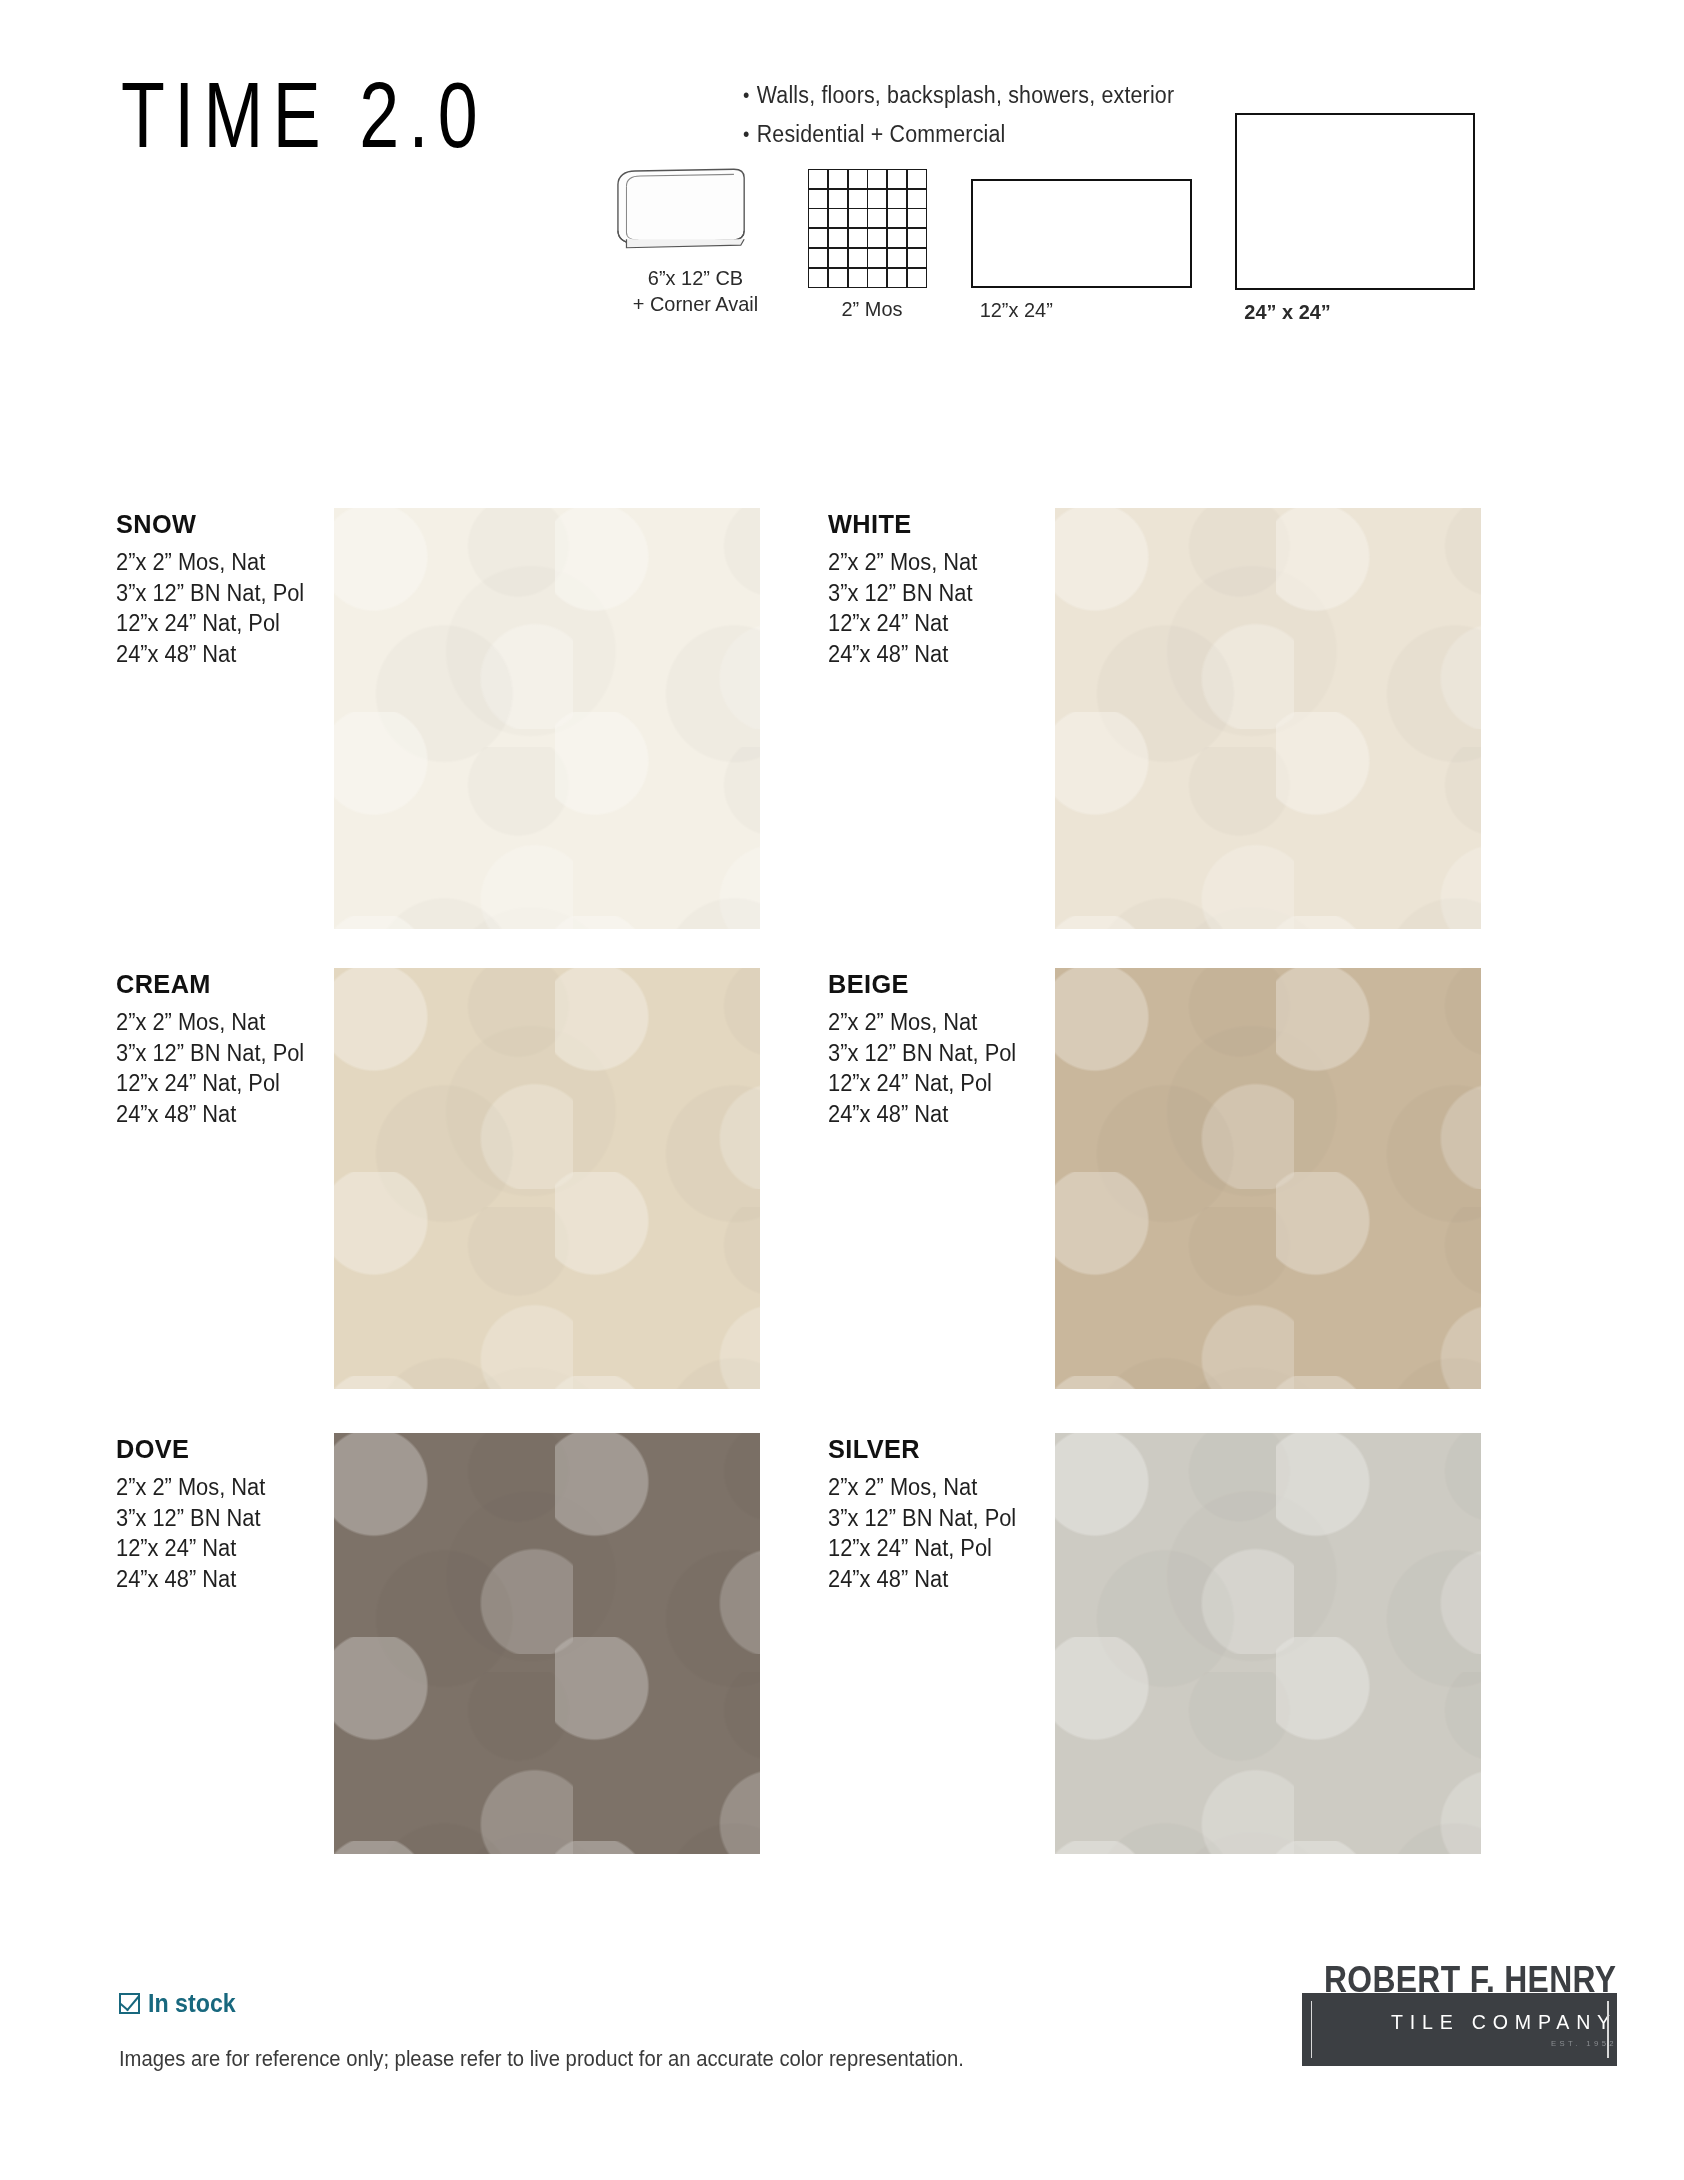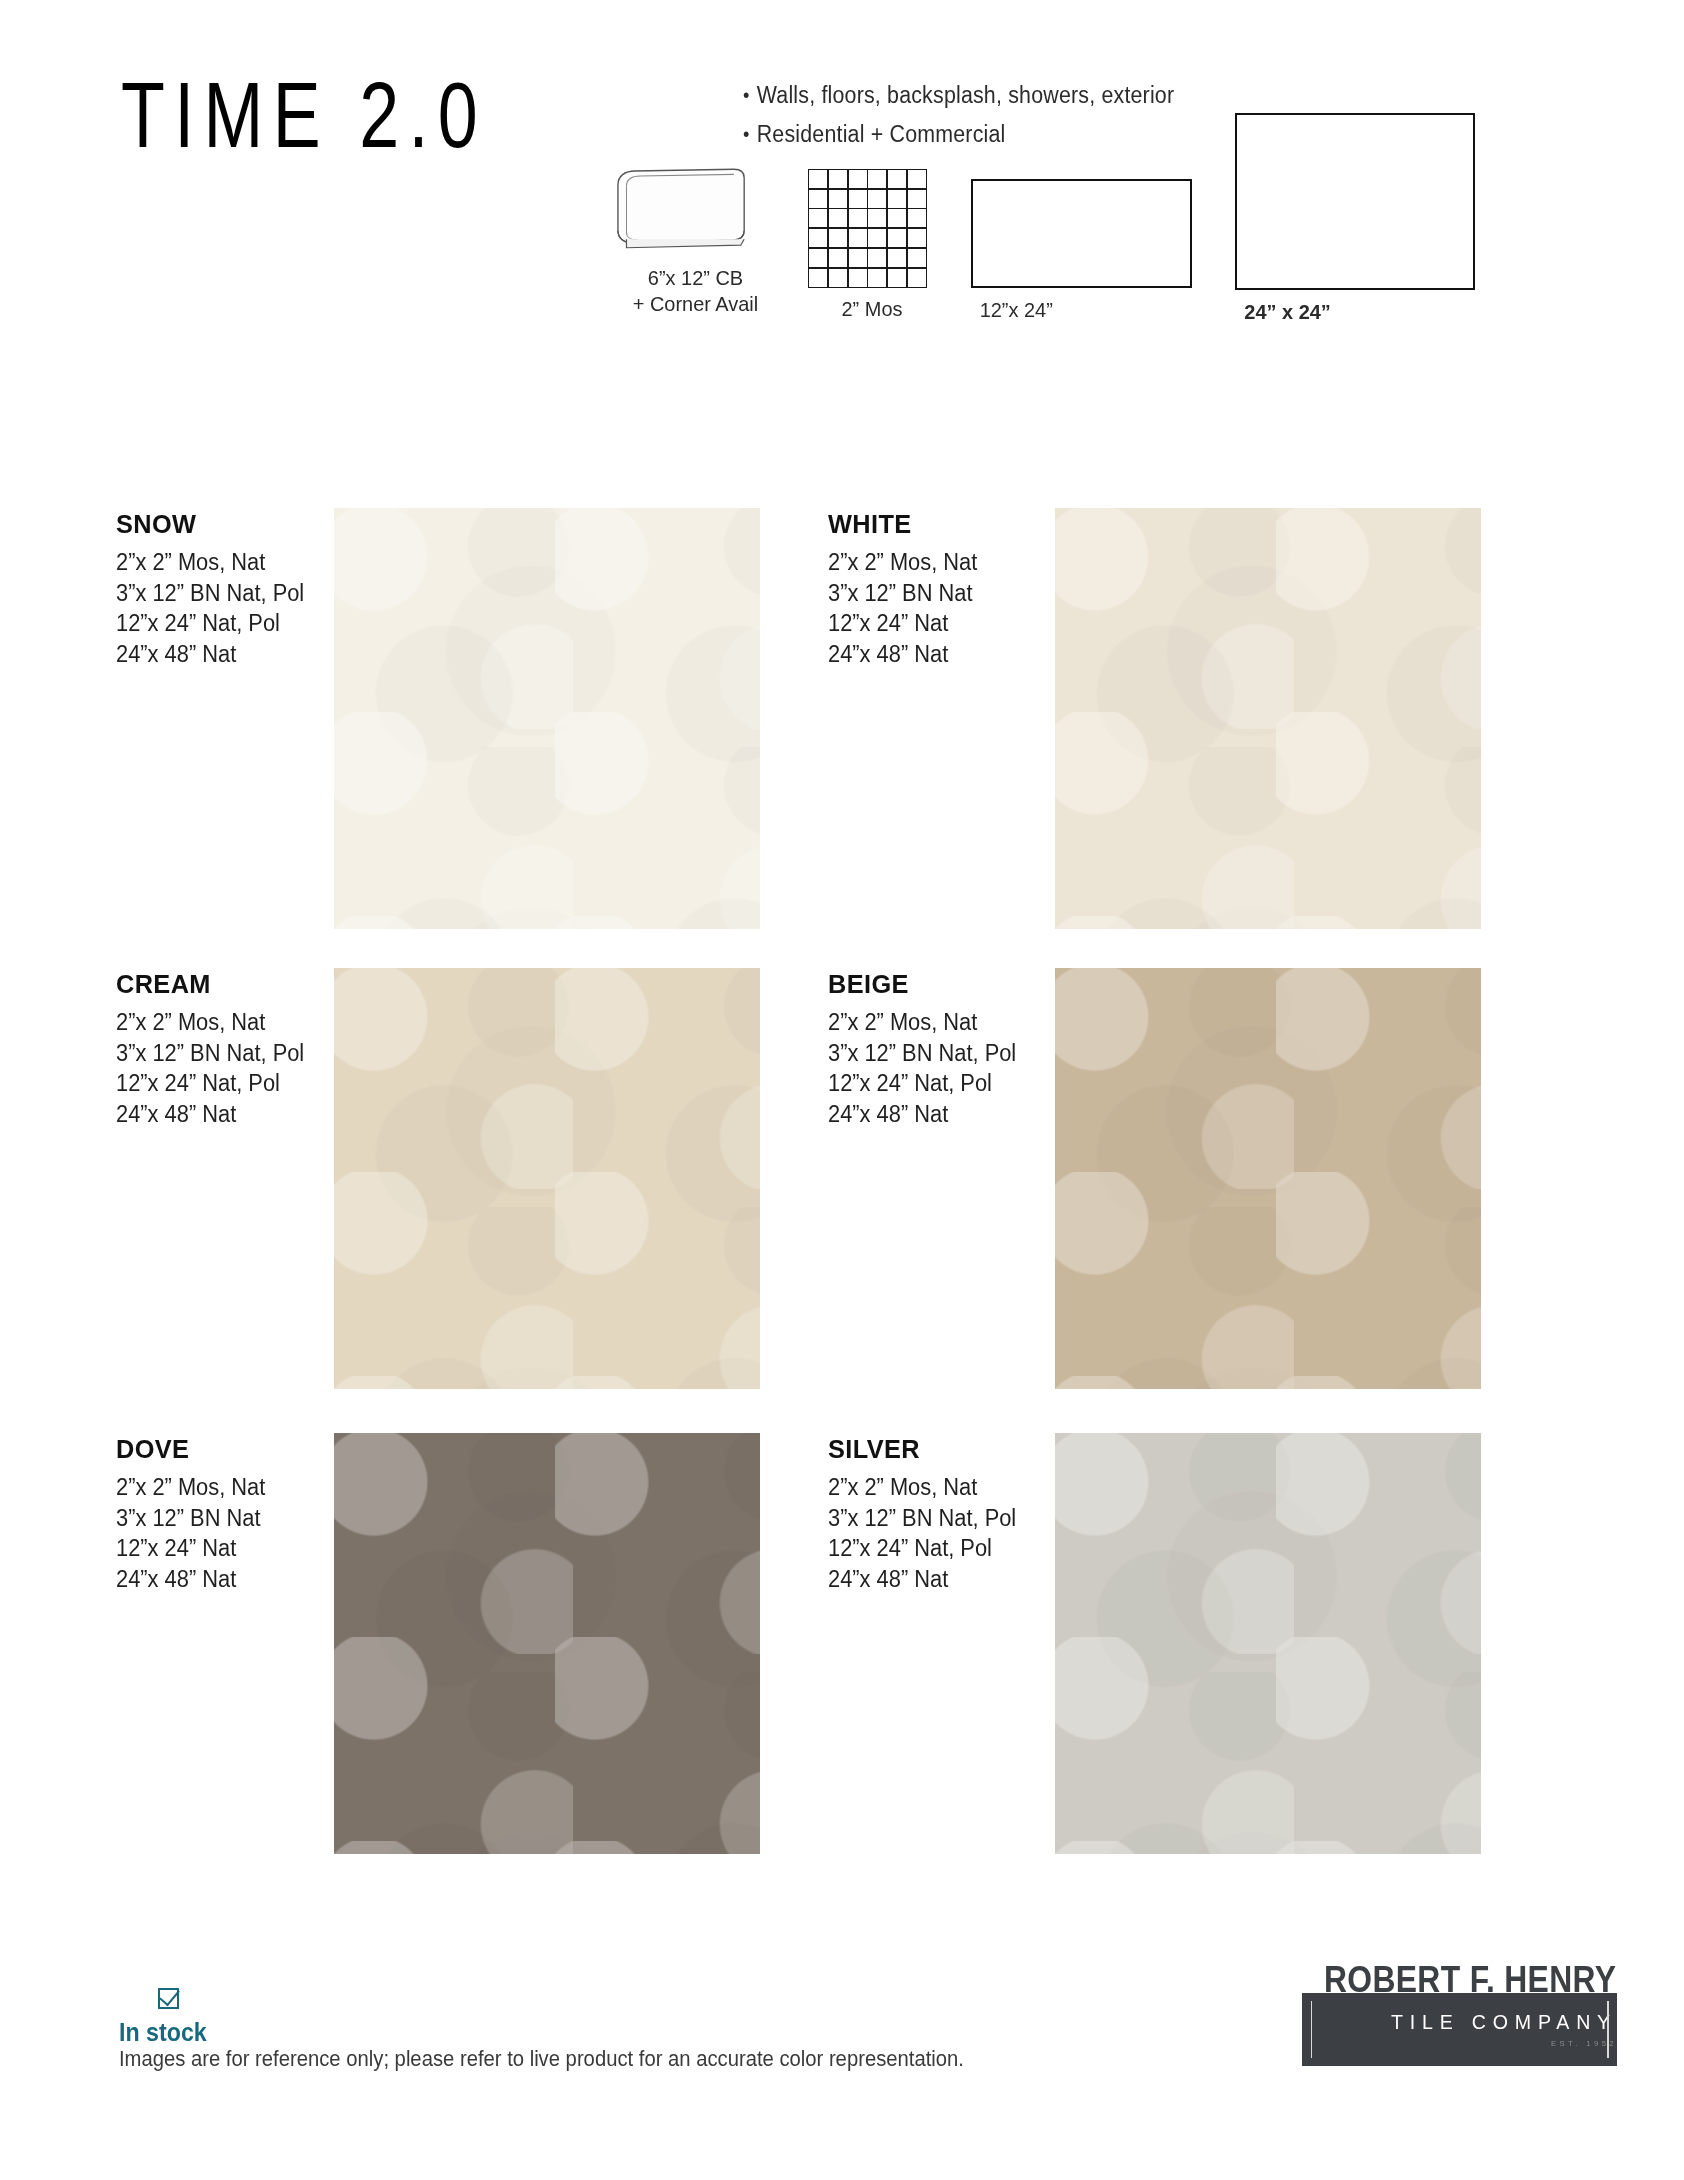--- a/index.html
+++ b/index.html
@@ -105,21 +105,20 @@
       radial-gradient(circle at 55% 42%, rgba(0,0,0,0.03) 0 30%, transparent 31%);
     background-size:221px 204px, 256px 239px, 290px 273px, 239px 221px, 358px 341px;
   }
 
   
   .footer { position:absolute; left:0; top:1951px; width:1685px; height:230px; }
   .instock-row {
     position:absolute; left:119px; top:37px;
     display:flex; align-items:center; gap:7.7px;
     white-space:nowrap;
-    flex-direction:column;
   }
   .instock-box {
     width:21px; height:21px;
     border:2.1px solid #18687e;
     box-sizing:border-box;
     position:relative;
   }
   .instock-box::after {
     content:"";
     position:absolute; left:3.4px; top:-4.3px;

